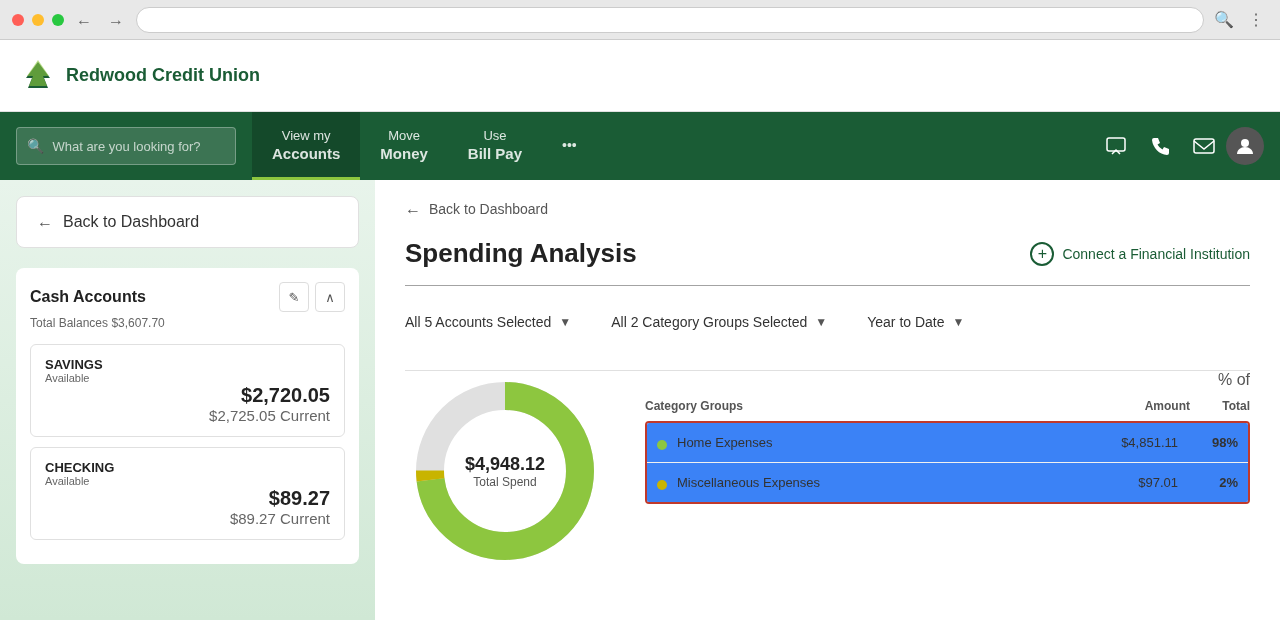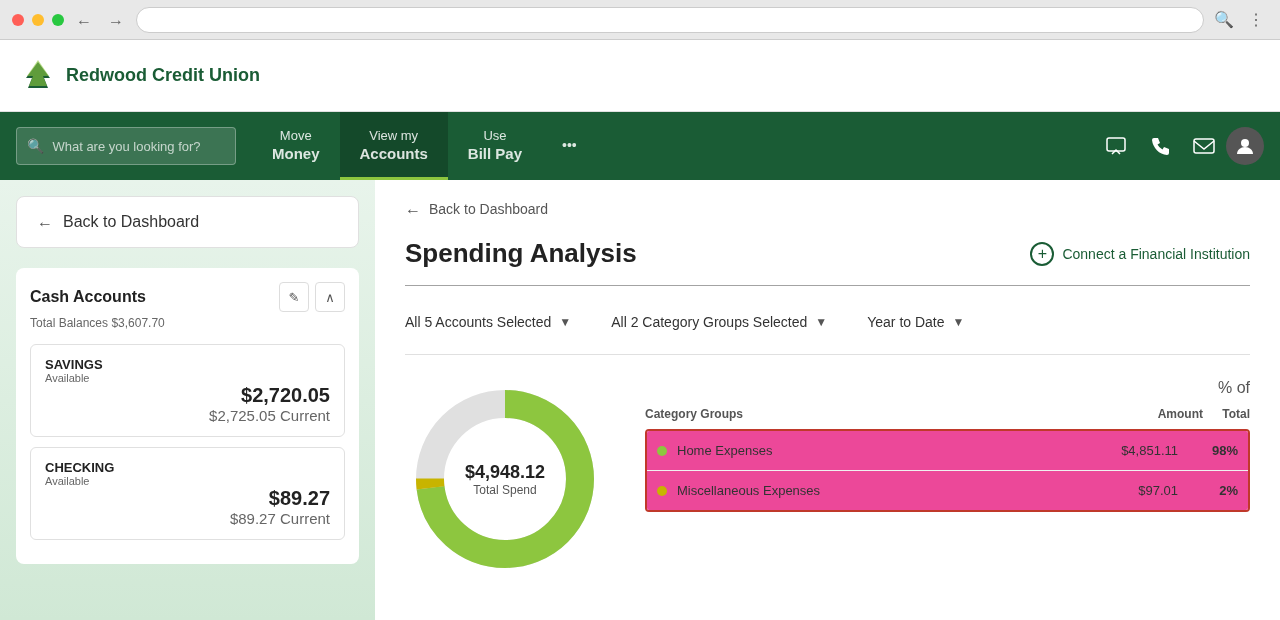--- a/index.html
+++ b/index.html
@@ -232,23 +232,22 @@
       align-items: center;
       justify-content: center;
       font-size: 16px;
       color: #1a5c35;
     }
 
     
     .filters-row {
       display: flex;
       gap: 0;
-      margin-bottom: 24px;
       border-bottom: 1px solid #e0e0e0;
-      padding-bottom: 16px;
+      padding-bottom: 32px;
     }
     .filter-dropdown {
       display: flex;
       align-items: center;
       gap: 8px;
       padding: 8px 16px 8px 0;
       margin-right: 24px;
       cursor: pointer;
       font-size: 14px;
       color: #333;
@@ -274,41 +273,41 @@
       transform: translate(-50%, -50%);
       text-align: center;
     }
     .donut-amount { font-size: 18px; font-weight: 700; color: #222; }
     .donut-label { font-size: 12px; color: #555; }
 
     
     .spending-table { flex: 1; }
     .col-category { flex: 1; }
     .col-amount { width: 100px; text-align: right; }
-    .col-pct { width: 47px; text-align: right; }
+    .col-pct { width: 60px; text-align: right; }
 
     .table-col-headers {
       display: flex;
       font-size: 12px;
       color: #555;
       padding: 8px 0;
       font-weight: 600;
     }
 
     .table-body {
       border: 2px solid #c0392b;
       border-radius: 4px;
       overflow: hidden;
     }
     .table-row {
       display: flex;
-      align-items: center;
+      align-items: flex-end;
       padding: 12px 10px;
       border-bottom: 1px solid #f0f0f0;
-      background: #ec4899;
+      background: #3b82f6;
     }
     .table-row:last-child { border-bottom: none; }
     .dot { width: 10px; height: 10px; border-radius: 50%; margin-right: 10px; flex-shrink: 0; }
     .dot-green { background: #8dc63f; }
     .dot-yellow { background: #c8b400; }
     .row-name { flex: 1; font-size: 13px; color: #333; }
     .row-amount { width: 100px; text-align: right; font-size: 13px; color: #333; }
     .row-pct { width: 60px; text-align: right; font-size: 13px; color: #333; font-weight: bold; }
   </style>
 </head>
@@ -338,27 +337,27 @@
     </div>
   </div>
 
   <div class="nav-bar">
     <div class="search-box">
       <span class="search-icon-white">🔍</span>
       <input type="text" placeholder="What are you looking for?" style="">
     </div>
 
     <div class="nav-items">
+      <div class="nav-item active">
+        <span class="nav-item-top">View my</span>
+        <span class="nav-item-bottom">Accounts</span>
+      </div>
       <div class="nav-item">
         <span class="nav-item-top">Move</span>
         <span class="nav-item-bottom">Money</span>
-      </div>
-      <div class="nav-item active">
-        <span class="nav-item-top">View my</span>
-        <span class="nav-item-bottom">Accounts</span>
       </div>
       <div class="nav-item">
         <span class="nav-item-top">Use</span>
         <span class="nav-item-bottom">Bill Pay</span>
       </div>
       <div class="nav-item">
         <span>•••</span>
       </div>
     </div>
 

